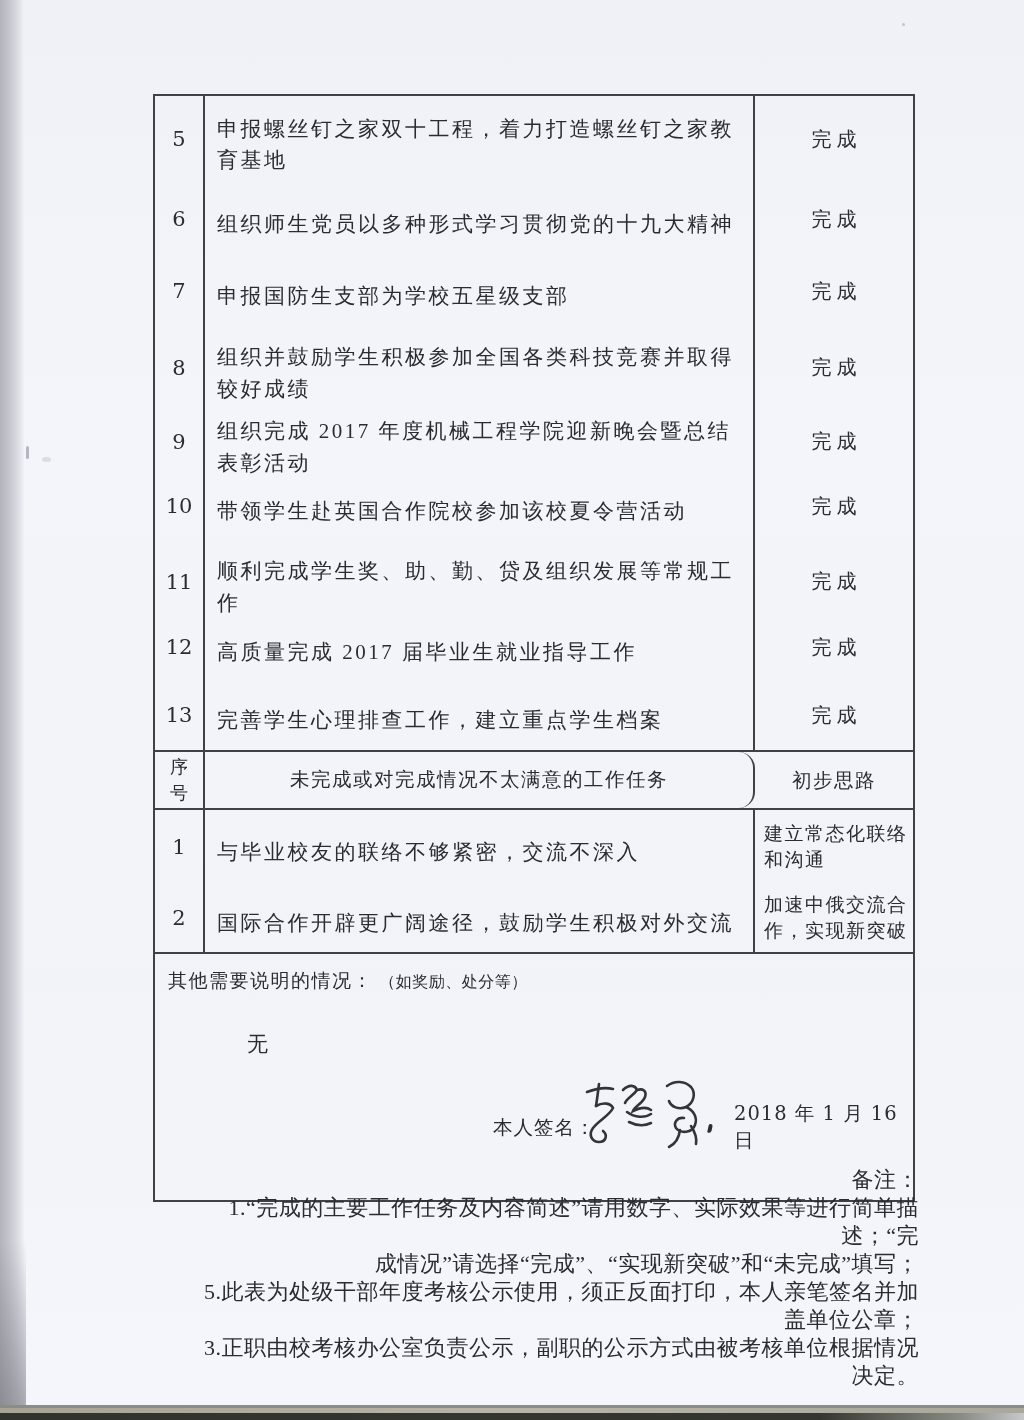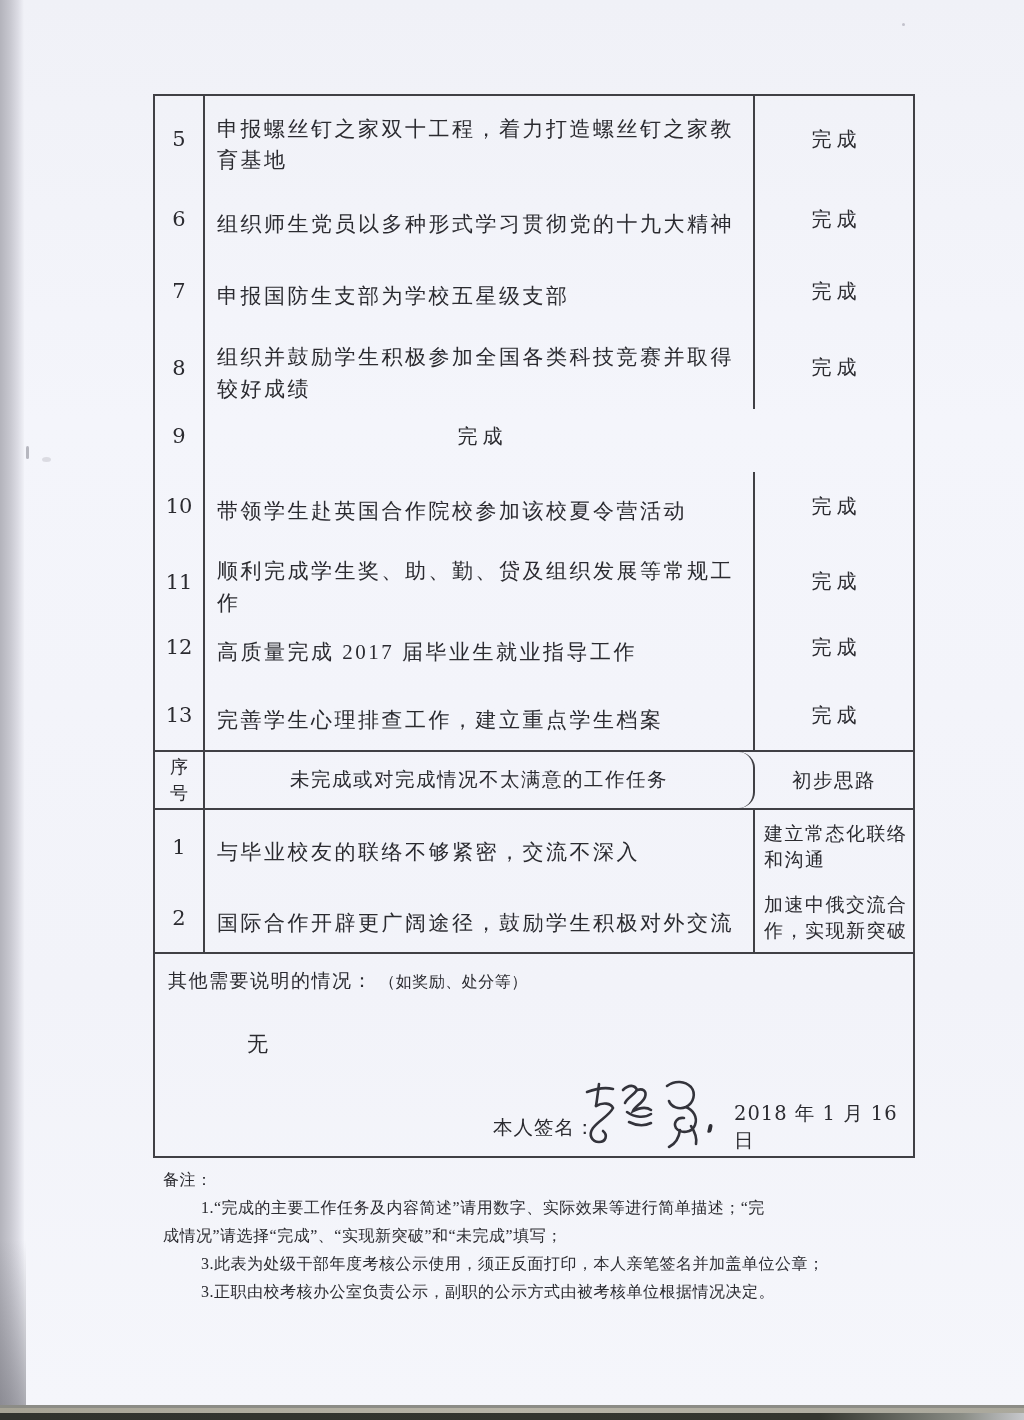--- a/index.html
+++ b/index.html
@@ -56,34 +56,34 @@
   .hline{border-top:2px solid var(--line);height:0;}
   
   .hdr .c1{font-size:18px;line-height:1.45;white-space:pre-line;letter-spacing:0;}
   .hdr .c2{justify-content:center;font-size:19.5px;letter-spacing:1.5px;padding:4px;border-radius:16px;}
   .hdr .c3{font-size:19.5px;letter-spacing:1.5px;text-indent:0;}
   
   .c3.plan{justify-content:flex-start;text-align:left;padding:4px 4px 4px 9px;
       font-size:19px;letter-spacing:1.5px;line-height:1.38;text-indent:0;}
 
   
-  .other{position:relative;height:202px;}
+  .other{position:relative;height:246px;}
   .other-label{position:absolute;left:13px;top:14px;font-size:19px;letter-spacing:1.5px;}
   .other-hint{font-size:16px;letter-spacing:.5px;}
   .other-value{position:absolute;left:92px;top:76px;font-size:21px;letter-spacing:1px;}
   .sig-label{position:absolute;left:338px;top:160px;font-size:19.5px;letter-spacing:1px;}
   .sig-date{position:absolute;left:551px;top:146px;font-size:19.5px;letter-spacing:1px;
       font-family:"DejaVu Serif","Liberation Serif",serif;margin-left:28px;}
   .sig-svg{position:absolute;left:428px;top:122px;}
   .sig-tick{position:absolute;left:553px;top:170px;width:4px;height:9px;background:#2e2e35;
       border-radius:2px 2px 3px 1px;transform:rotate(12deg);}
 
   
   .remarks{position:absolute;left:163px;top:1166px;width:756px;
-      font-size:16px;letter-spacing:.5px;line-height:28px;}
+      font-size:22px;letter-spacing:.5px;line-height:28px;text-align:right;}
   .remarks p{margin:0;}
   .indent{padding-left:38px;}
 </style>
 </head>
 <body>
 
 <div id="scan">
   <div class="paper"></div>
   <div class="edge-left"></div>
   <div class="corner-bl"></div>
@@ -106,20 +106,21 @@
         <div class="c2">申报国防生支部为学校五星级支部</div>
         <div class="c3">完成</div>
       </div>
       <div class="trow" style="height:74px">
         <div class="c1">8</div>
         <div class="c2">组织并鼓励学生积极参加全国各类科技竞赛并取得较好成绩</div>
         <div class="c3">完成</div>
       </div>
       <div class="trow" style="height:72px">
         <div class="c1">9</div>
+        <div class="c2">组织完成 2017 年度机械工程学院迎新晚会暨总结表彰活动</div>
         <div class="c3">完成</div>
       </div>
       <div class="trow" style="height:68px">
         <div class="c1">10</div>
         <div class="c2">带领学生赴英国合作院校参加该校夏令营活动</div>
         <div class="c3">完成</div>
       </div>
       <div class="trow" style="height:74px">
         <div class="c1">11</div>
         <div class="c2">顺利完成学生奖、助、勤、贷及组织发展等常规工作</div>
@@ -186,21 +187,21 @@
       </svg>
       <div class="sig-tick"></div>
       <div class="sig-date">2018 年 1 月 16 日</div>
     </div>
   </div>
 
   <div class="remarks">
     <p>备注：</p>
     <p class="indent">1.“完成的主要工作任务及内容简述”请用数字、实际效果等进行简单描述；“完</p>
     <p>成情况”请选择“完成”、“实现新突破”和“未完成”填写；</p>
-    <p class="indent">3.此表为处级干部年度考核公示使用，须正反面打印，本人亲笔签名并加盖单位公章；</p>
+    <p class="indent">5.此表为处级干部年度考核公示使用，须正反面打印，本人亲笔签名并加盖单位公章；</p>
     <p class="indent">3.正职由校考核办公室负责公示，副职的公示方式由被考核单位根据情况决定。</p>
   </div>
 
   <div class="mark mark-a"></div>
   <div class="mark mark-b"></div>
   <div class="mark mark-c"></div>
   <div class="band-shadow"></div>
   <div class="band-olive"></div>
   <div class="band-dark"></div>
 </div>

